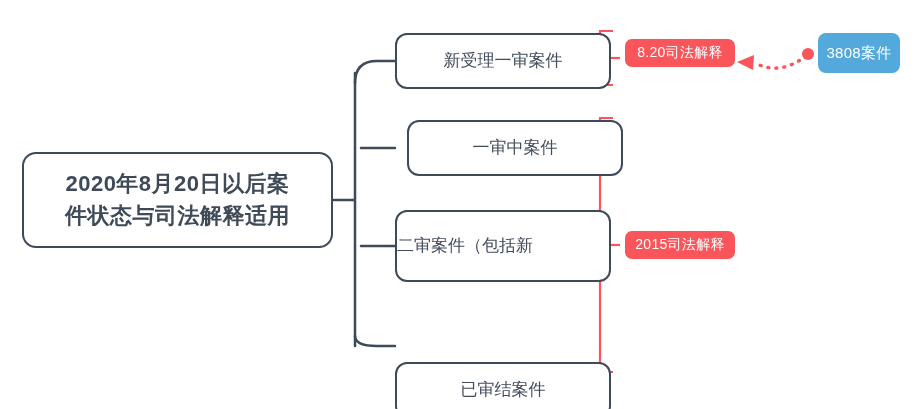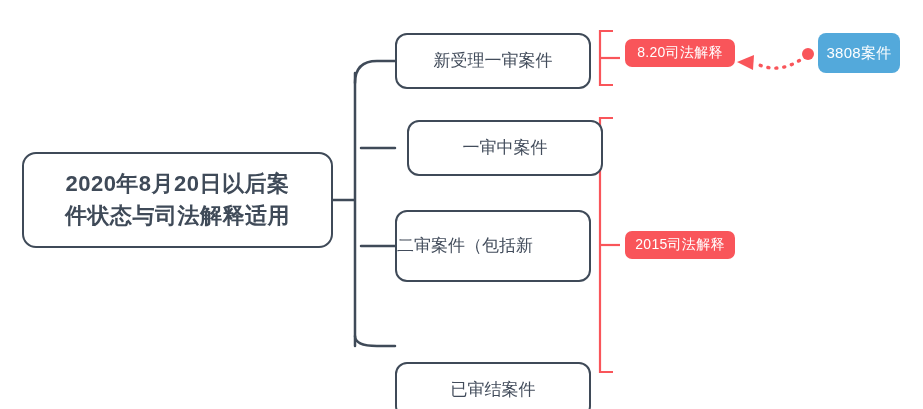--- a/index.html
+++ b/index.html
@@ -11,21 +11,21 @@
   .node{position:absolute;box-sizing:border-box;background:#ffffff;
         border:2.5px solid #3F4A58;border-radius:12px;
         display:flex;align-items:center;justify-content:center;
         color:#424C5B;}
   .node .txt{display:block;width:100%;text-align:center;line-height:1.45;}
 
   #root-node{left:22px;top:152px;width:311px;height:96px;border-radius:14px;}
   #root-node .txt{font-size:22px;font-weight:bold;letter-spacing:.5px;
                   color:#3F4A58;padding:0 14px;}
 
-  .child{width:196px;}
+  .child{width:216px;}
   #node-0{left:395px;top:33px;height:56px;}
   #node-1{left:395px;top:120px;height:56px;margin-left:12px;}
   #node-2{left:395px;top:210px;height:72px;}
   #node-3{left:395px;top:318px;height:56px;margin-top:44px;}
   .child .txt{font-size:17px;color:#424C5B;}
   #node-2 .txt{text-align:left;padding-right:10px;}
 
   .badge{position:absolute;box-sizing:border-box;border-radius:7px;
          display:flex;align-items:center;justify-content:center;
          color:#ffffff;font-weight:normal;letter-spacing:.3px;white-space:nowrap;}

